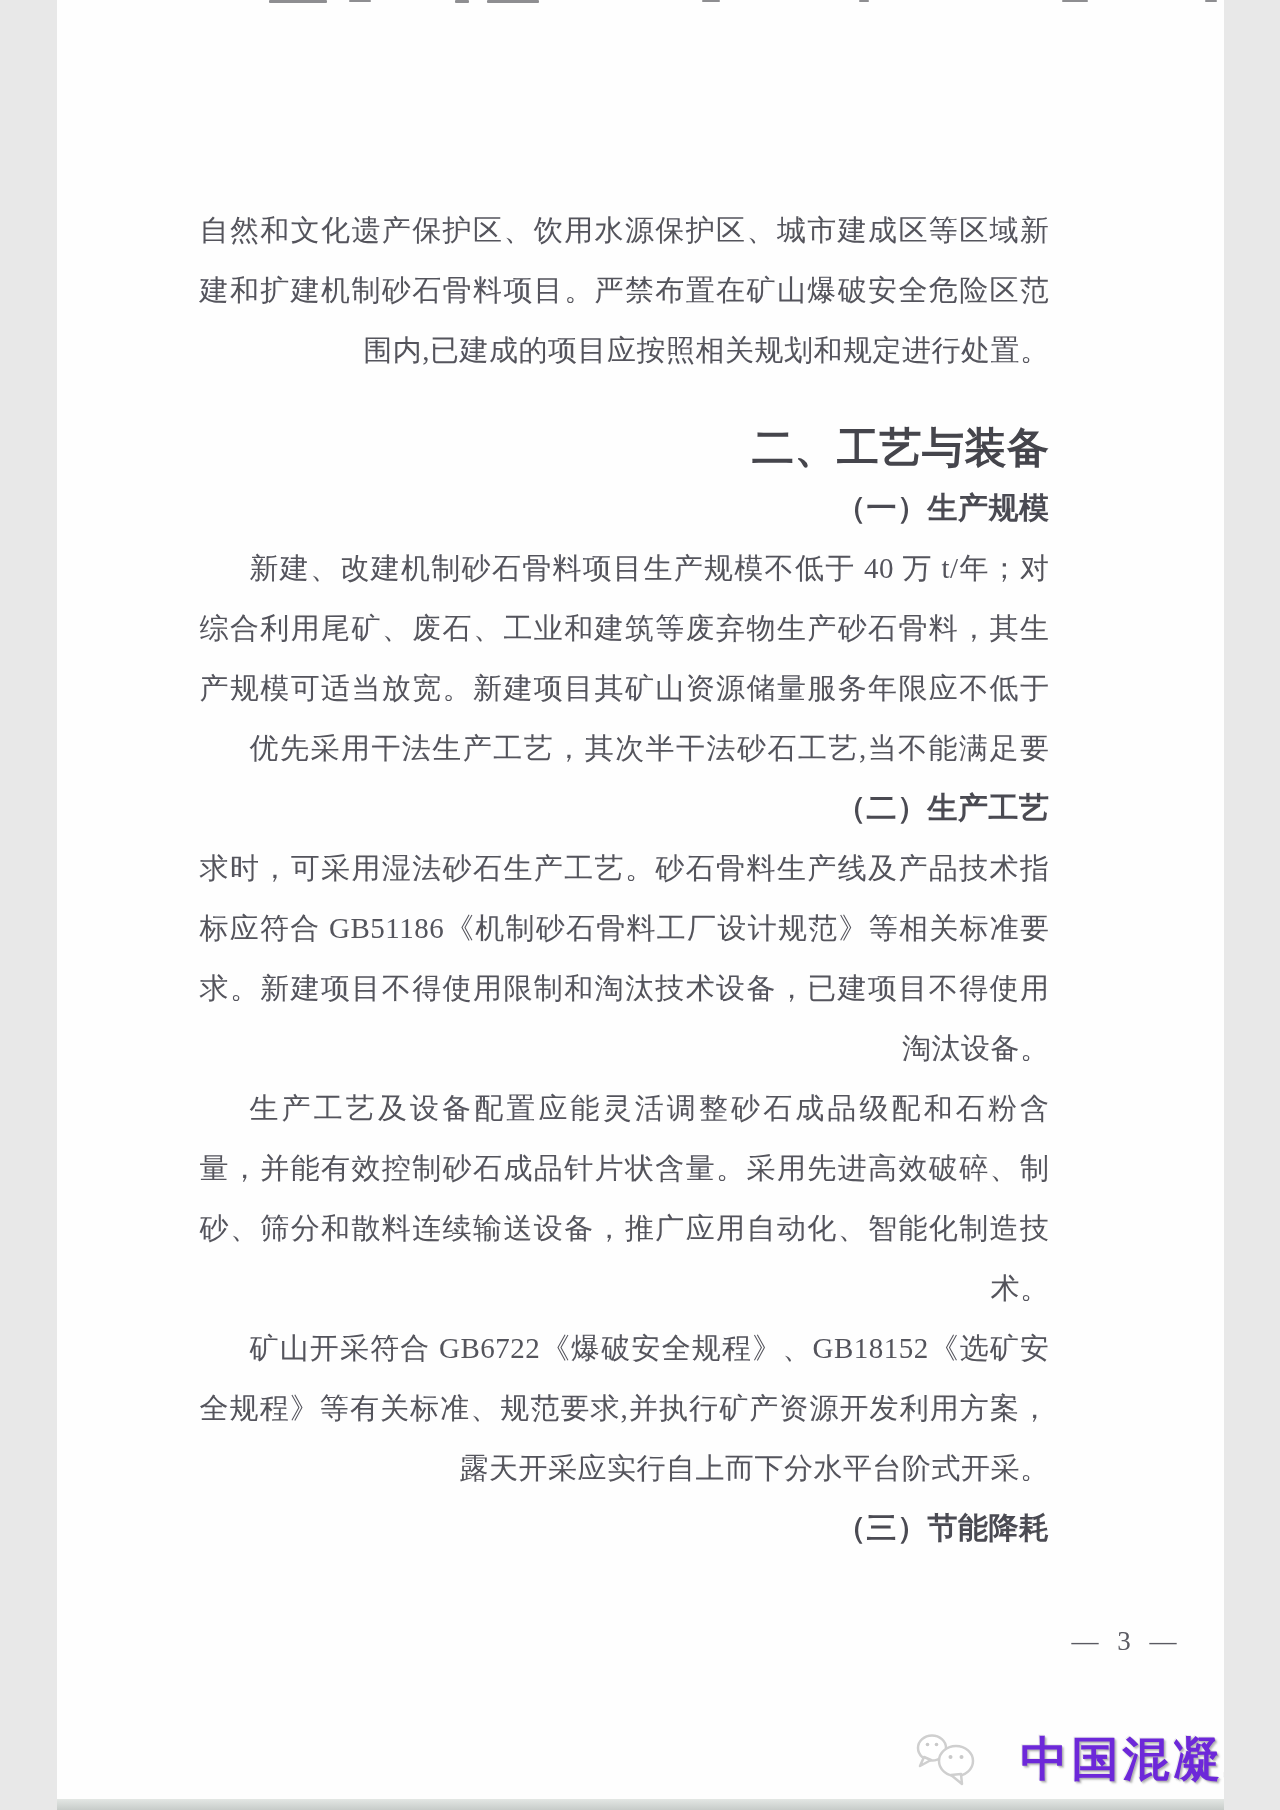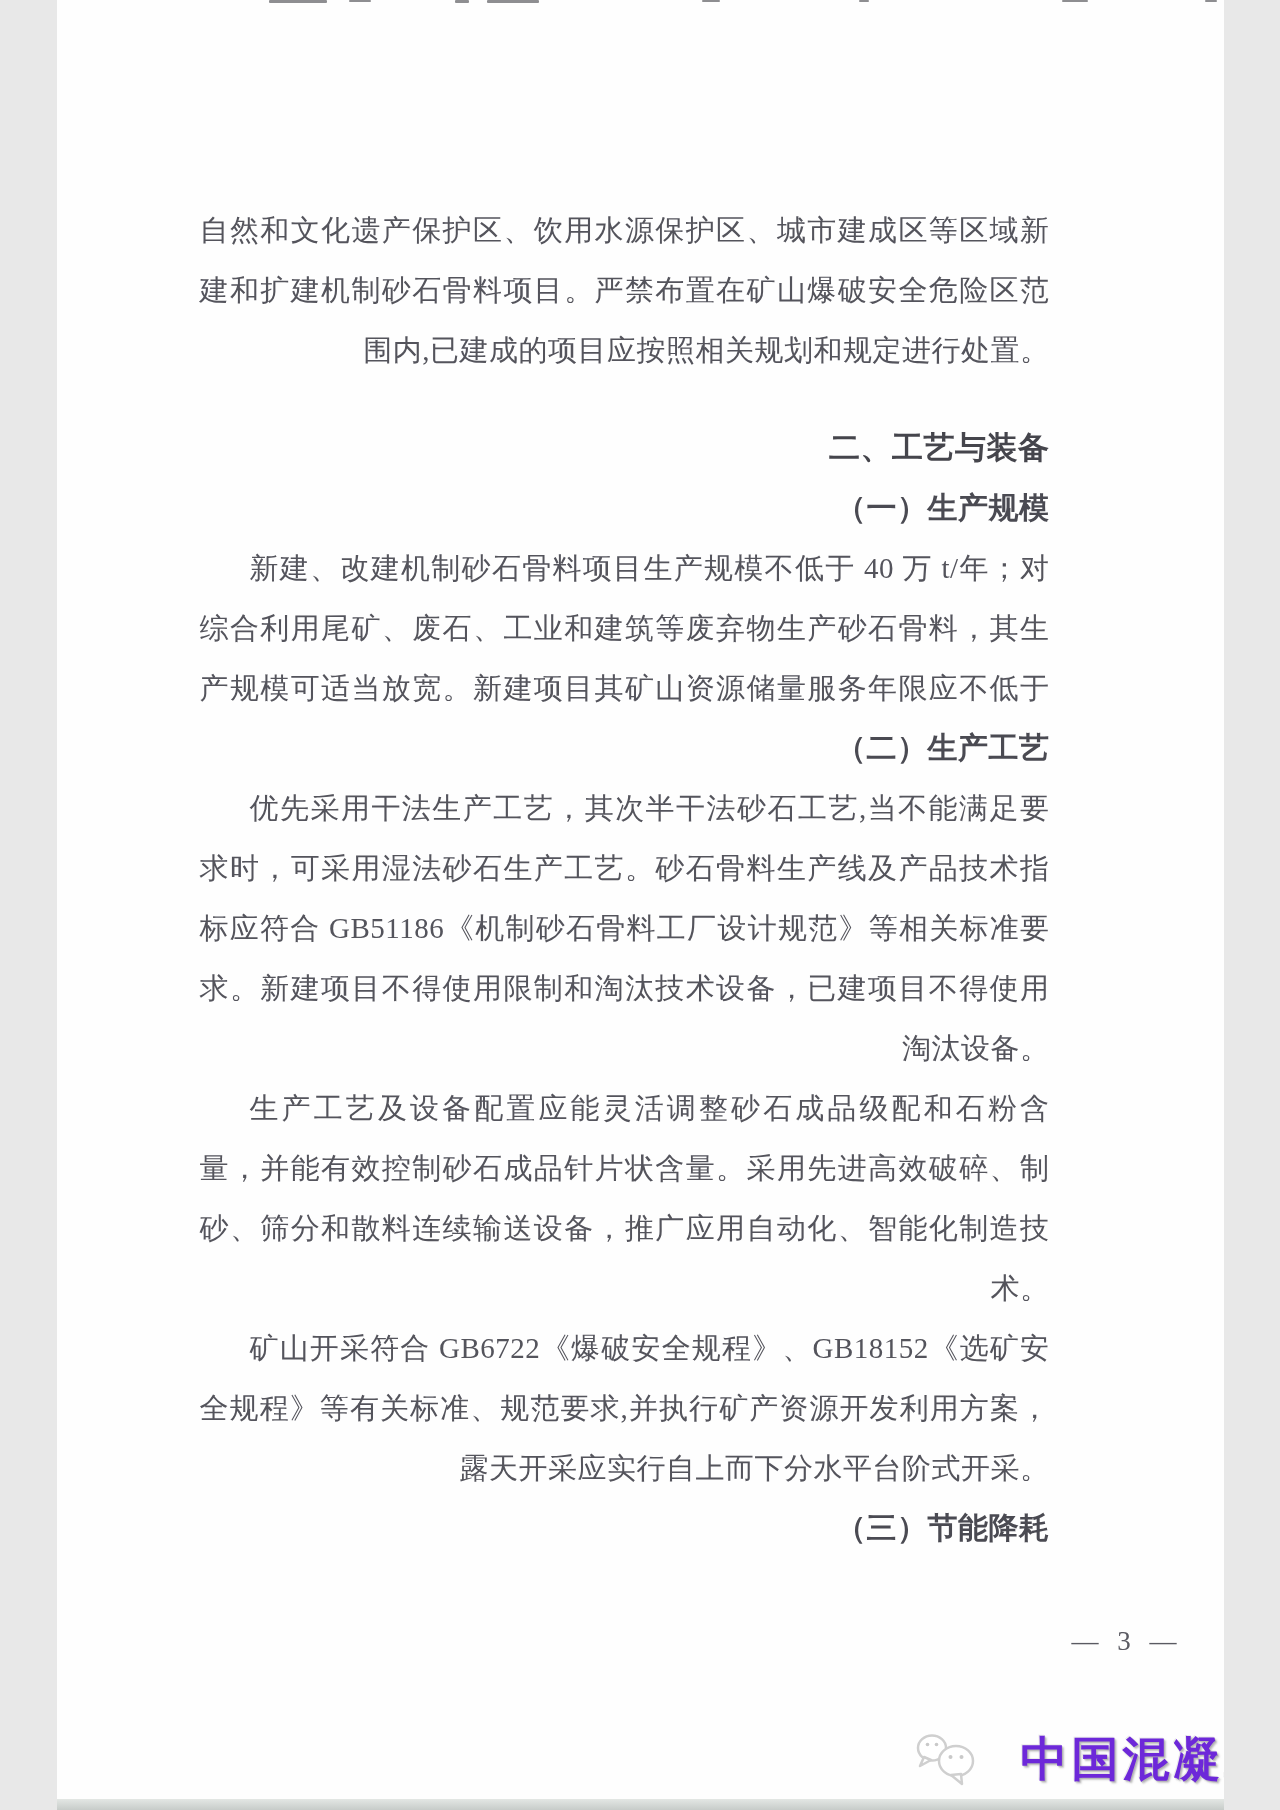--- a/index.html
+++ b/index.html
@@ -51,21 +51,21 @@
     white-space: normal;
     text-align: justify;
     text-align-last: justify;
     text-justify: inter-character;
   }
   .indent { padding-left: 50px; }
   .sec-heading {
     font-family: "Liberation Sans", "DejaVu Sans", sans-serif;
     font-weight: bold;
     color: #45454c;
-    font-size: 31px;
+    font-size: 42px;
     padding-left: 50px;
     margin-top: 38px;
   }
   .sub-heading {
     font-weight: bold;
     color: #4a4a52;
     font-size: 30px;
     padding-left: 50px;
   }
   .page-number {
@@ -119,23 +119,23 @@
     <div class="line fill">建和扩建机制砂石骨料项目。严禁布置在矿山爆破安全危险区范</div>
     <div class="line">围内,已建成的项目应按照相关规划和规定进行处置。</div>
 
     <div class="line sec-heading">二、工艺与装备</div>
     <div class="line sub-heading">（一）生产规模</div>
 
     <div class="line fill indent">新建、改建机制砂石骨料项目生产规模不低于 40 万 t/年；对</div>
     <div class="line fill">综合利用尾矿、废石、工业和建筑等废弃物生产砂石骨料，其生</div>
     <div class="line fill">产规模可适当放宽。新建项目其矿山资源储量服务年限应不低于</div>
 
+    <div class="line fill indent">优先采用干法生产工艺，其次半干法砂石工艺,当不能满足要</div>
+
     <div class="line sub-heading">（二）生产工艺</div>
-
-    <div class="line fill indent">优先采用干法生产工艺，其次半干法砂石工艺,当不能满足要</div>
     <div class="line fill">求时，可采用湿法砂石生产工艺。砂石骨料生产线及产品技术指</div>
     <div class="line fill">标应符合 GB51186《机制砂石骨料工厂设计规范》等相关标准要</div>
     <div class="line fill">求。新建项目不得使用限制和淘汰技术设备，已建项目不得使用</div>
     <div class="line">淘汰设备。</div>
 
     <div class="line fill indent">生产工艺及设备配置应能灵活调整砂石成品级配和石粉含</div>
     <div class="line fill">量，并能有效控制砂石成品针片状含量。采用先进高效破碎、制</div>
     <div class="line fill">砂、筛分和散料连续输送设备，推广应用自动化、智能化制造技</div>
     <div class="line">术。</div>
 

